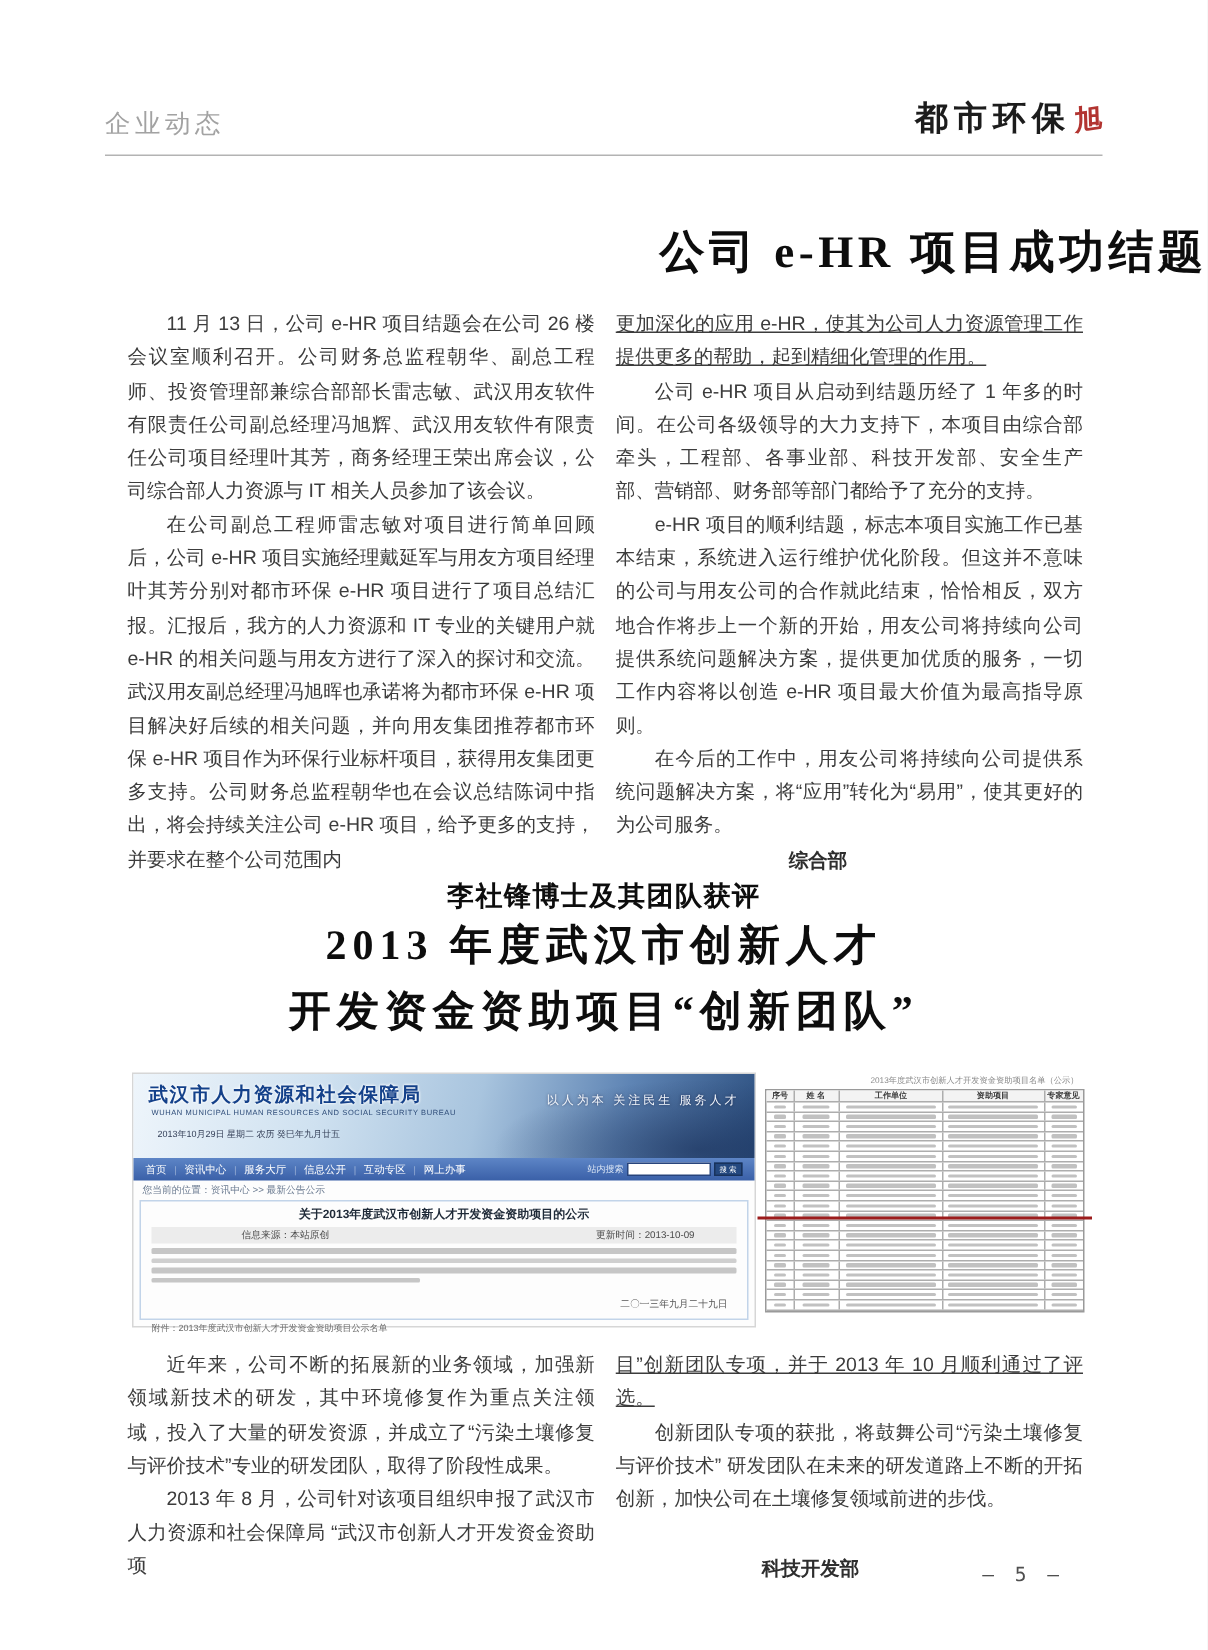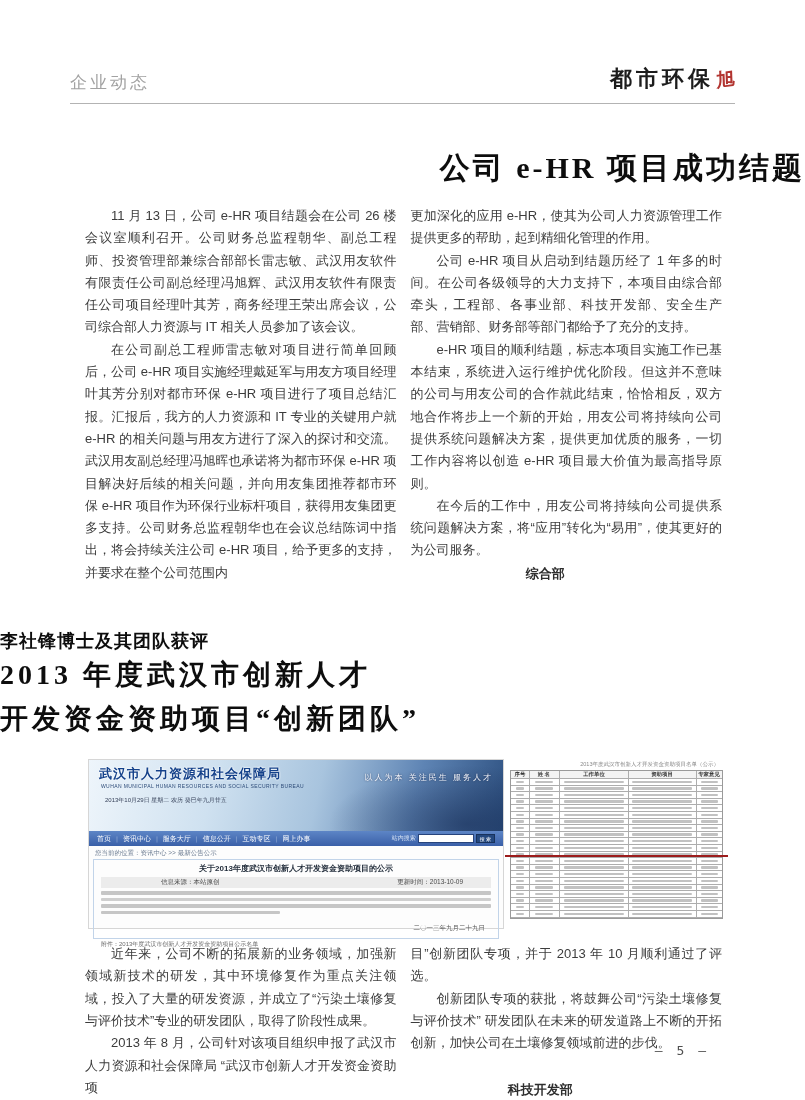--- a/index.html
+++ b/index.html
@@ -17,37 +17,37 @@
                 display:inline-block; transform:rotate(-8deg) skewX(-6deg);
                 font-family:"DejaVu Serif",serif; }
 
   
   .a1-title { margin-top:44px; text-align:right; font-family:"Liberation Serif","DejaVu Serif",serif;
               font-weight:bold; font-size:30px; letter-spacing:3px; color:#0d0d0d; }
   .cols { display:flex; margin:0 83px 0 85px; gap:14px; }
   .cols.first { margin-top:16px; }
   .col { width:312px; font-size:13px; line-height:22.3px; color:#3c3c3c; text-align:justify; }
   .col p { text-indent:2em; }
-  .col p.cont { text-indent:0; }
+  .col p.cont { text-indent:0;text-decoration:underline; }
   .byline { font-weight:bold; color:#2e2e2e; text-align:center; margin-top:1px; }
   .byline.b1 { padding-right:42px; }
   .byline.b2 { padding-right:52px; margin-top:24px; }
 
   
-  .a2-head { margin-top:44px; text-align:left; color:#0d0d0d; }
+  .a2-head { text-align:center; color:#0d0d0d; }
   .a2-sub { font-size:18px; font-weight:bold; letter-spacing:1px; }
   .a2-line { font-family:"Liberation Serif","DejaVu Serif",serif; font-weight:bold;
              font-size:28px; letter-spacing:4px; line-height:44px; }
 
   
   .figs { display:flex; margin:18px 80px 0 88px; gap:4px; align-items:flex-start; }
 
   
   .ws { width:418px; height:170px; border:1px solid #d6d6d6; background:#fdfdfd; font-family:"Liberation Sans",sans-serif; }
-  .ws-banner { position:relative; height:71px; overflow:hidden;
+  .ws-banner { position:relative; height:56px; overflow:hidden;
     background:linear-gradient(103deg,#eef5fb 0%,#cfe1f0 30%,#a8c4de 55%,#5e84b4 78%,#2e5181 100%); }
   .ws-banner::after { content:""; position:absolute; right:0; top:0; width:45%; height:100%;
     background:radial-gradient(ellipse at 80% 90%, rgba(20,40,80,.55), rgba(20,40,80,0) 65%); }
   .ws-title { position:absolute; left:10px; top:5px; font-size:13px; font-weight:bold;
     color:#14418a; letter-spacing:1px; text-shadow:0 0 2px #fff,0 0 2px #fff; z-index:2; }
   .ws-title-en { position:absolute; left:12px; top:23px; font-size:5px; color:#2c4a77;
     letter-spacing:.4px; z-index:2; }
   .ws-slogan { position:absolute; right:10px; top:12px; font-size:8px; color:#f2f6fb;
     letter-spacing:2px; z-index:2; text-shadow:0 0 2px rgba(0,0,40,.6); }
   .ws-date { position:absolute; left:16px; top:36px; font-size:6px; color:#37425a; z-index:2; }

